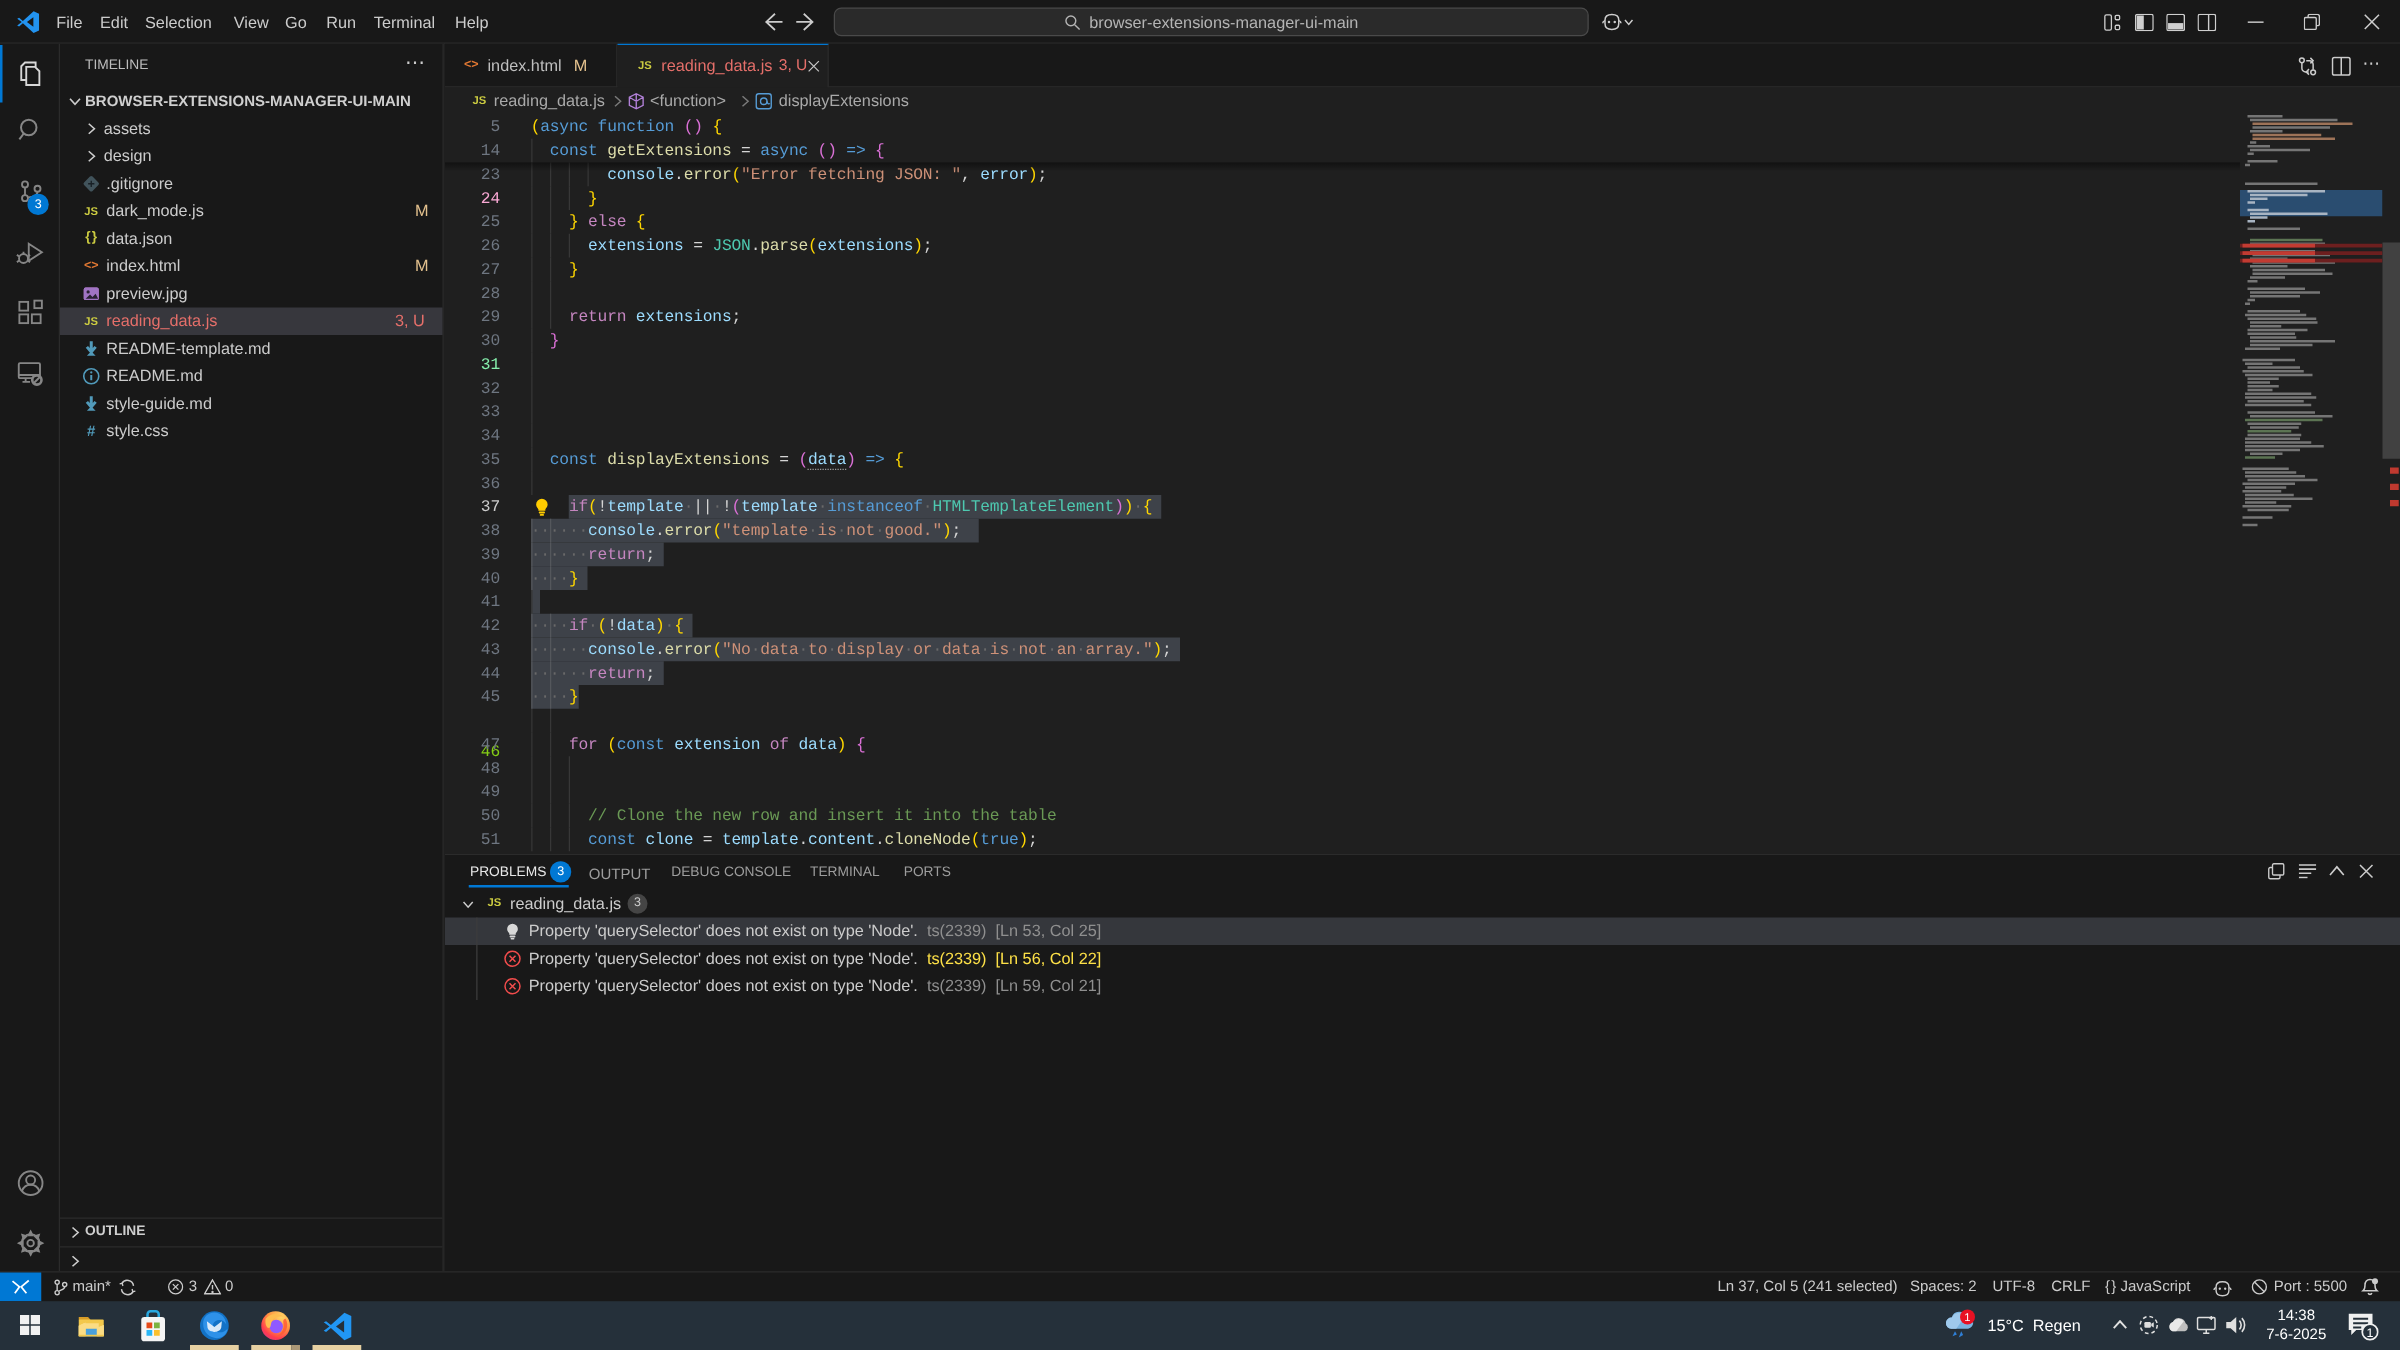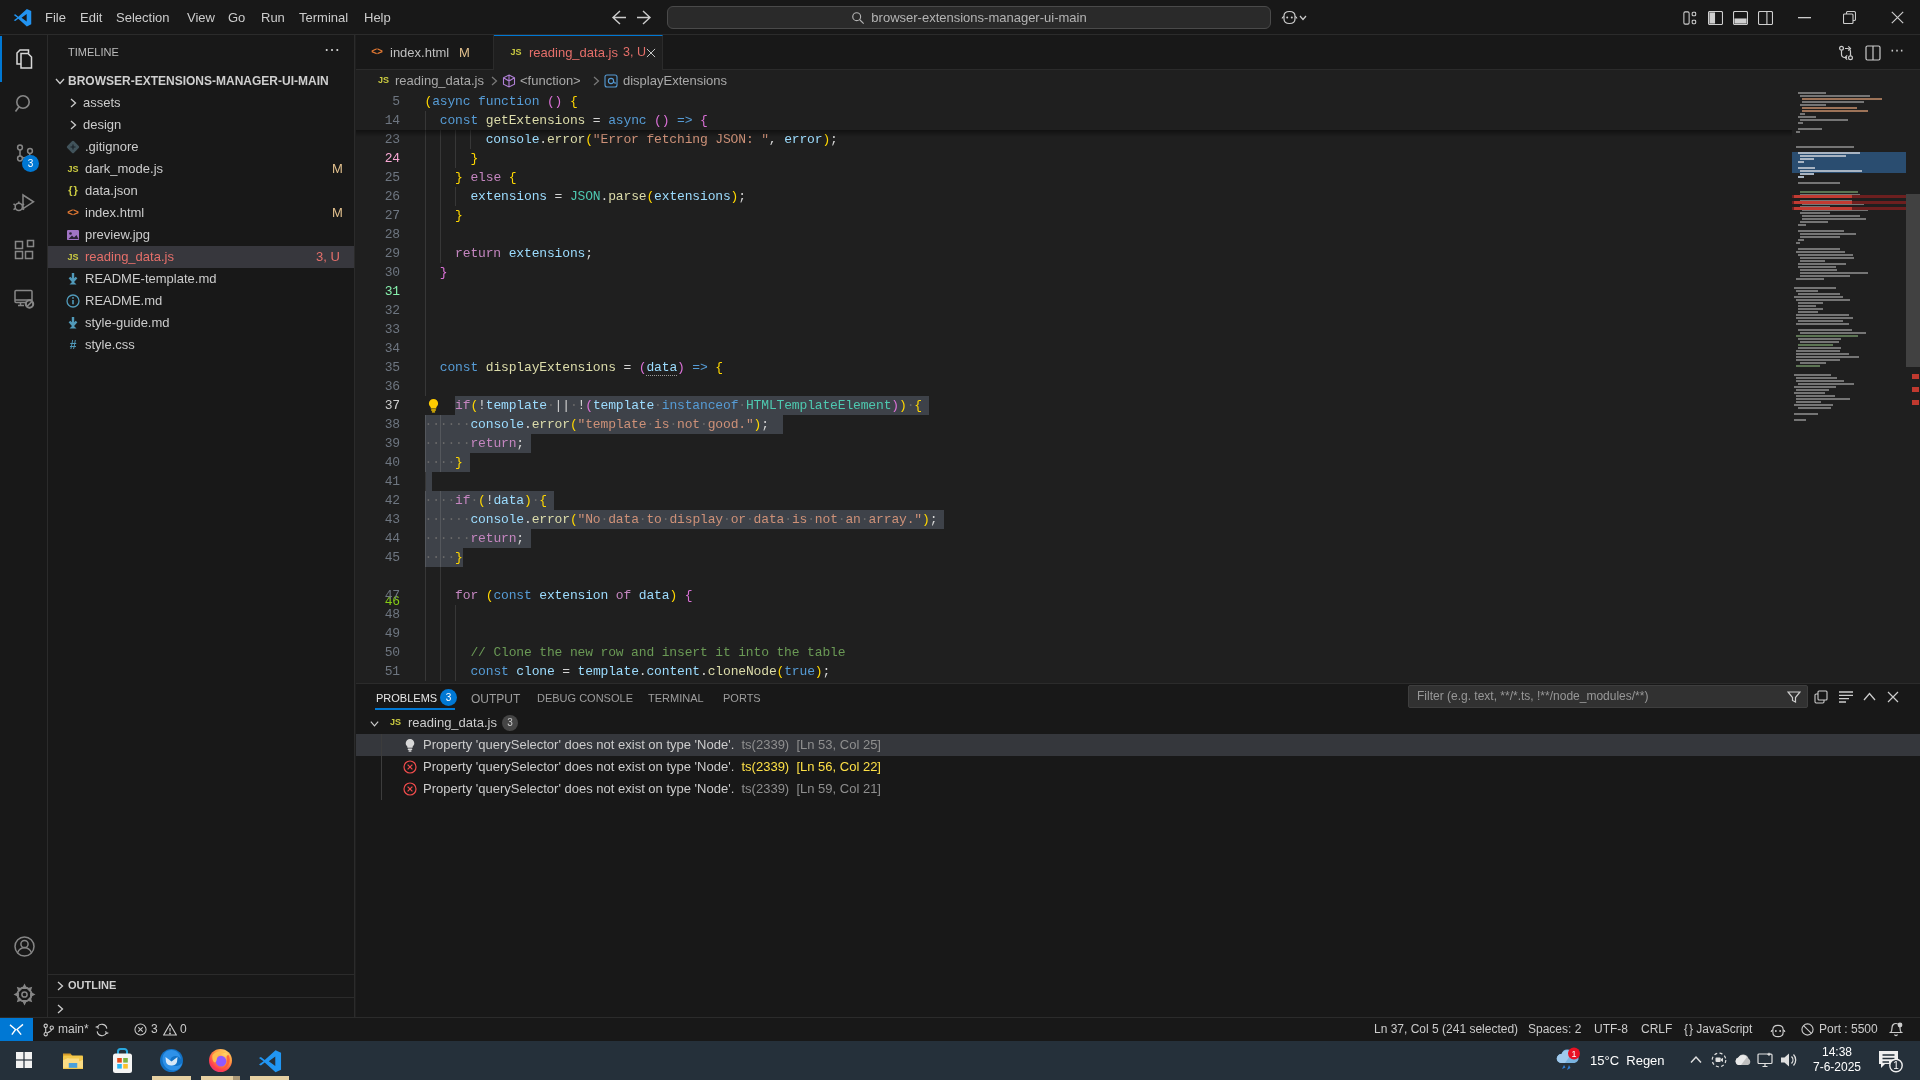--- a/index.html
+++ b/index.html
@@ -533,26 +533,20 @@
 <div class="abs" style="left:1556px;top:308px;width:7px;height:5px;background:#c0392f"></div>
 </div>
 <div id="panel">
  <div class="abs" style="left:20px;top:8px;font-size:11px;color:#e7e7e7">PROBLEMS</div>
  <div class="abs" style="left:84px;top:5px;width:17px;height:17px;border-radius:50%;background:#0078d4;color:#fff;font-size:10px;text-align:center;line-height:17px">3</div>
  <div class="abs" style="left:19px;top:24px;width:80px;height:2px;background:#0078d4"></div>
  <div class="abs" style="left:115px;top:8px;font-size:12px;color:#9d9d9d">OUTPUT</div>
  <div class="abs" style="left:181px;top:8px;font-size:11px;color:#9d9d9d">DEBUG CONSOLE</div>
  <div class="abs" style="left:292px;top:8px;font-size:11px;color:#9d9d9d">TERMINAL</div>
  <div class="abs" style="left:367px;top:8px;font-size:11px;color:#9d9d9d">PORTS</div>
- <div class="abs" style="left:1052px;top:1px;width:400px;height:23px;background:#313131;border:1px solid #3e3e3e;border-radius:2px">
-   <div class="abs" style="left:8px;top:0;height:21px;line-height:21px;font-size:12px;color:#989898">Filter (e.g. text, **/*.ts, !**/node_modules/**)</div>
-   <svg class="abs" style="left:378px;top:4px" width="14" height="14" viewBox="0 0 14 14" fill="none" stroke="#cccccc" stroke-width="1.2">
-        <path d="M1 2 H13 L8.5 7.5 V12 L5.5 10.5 V7.5 Z"></path>
-      </svg>
- </div>
  <svg class="abs" style="left:1458px;top:6px" width="14" height="14" viewBox="0 0 14 14" fill="none" stroke="#cccccc" stroke-width="1.1">
       <rect x="4" y="1" width="9" height="9" rx="1"></rect>
       <path d="M10 10 V11.8 A1.2 1.2 0 0 1 8.8 13 H2.2 A1.2 1.2 0 0 1 1 11.8 V5.2 A1.2 1.2 0 0 1 2.2 4 H4"></path>
     </svg>
  <svg class="abs" style="left:1483px;top:7px" width="14" height="12" viewBox="0 0 14 12" fill="none" stroke="#cccccc" stroke-width="1.3">
       <path d="M0 1 H14 M0 4.3 H14 M0 7.6 H10 M0 11 H7"></path>
     </svg>
  <svg class="abs" style="left:1507px;top:8px" width="13" height="9" viewBox="0 0 13 9" fill="none" stroke="#cccccc" stroke-width="1.3">
       <path d="M1 8 L6.5 1.5 L12 8"></path>
     </svg>

